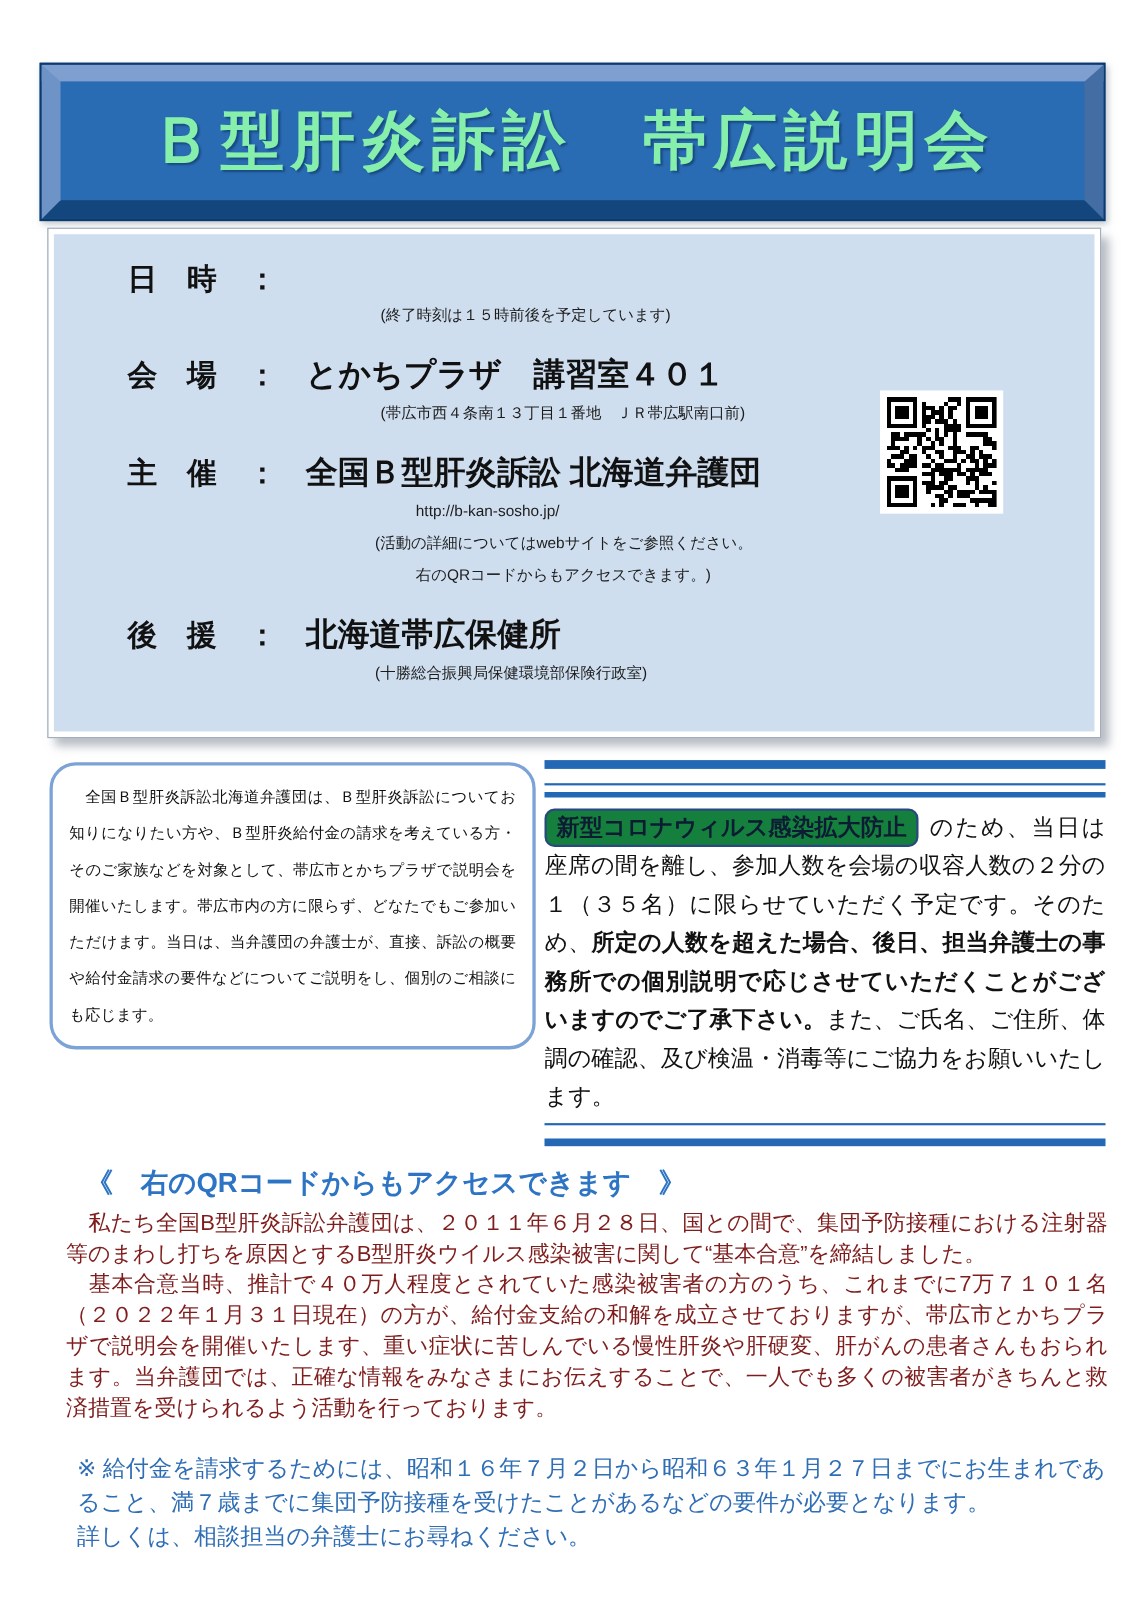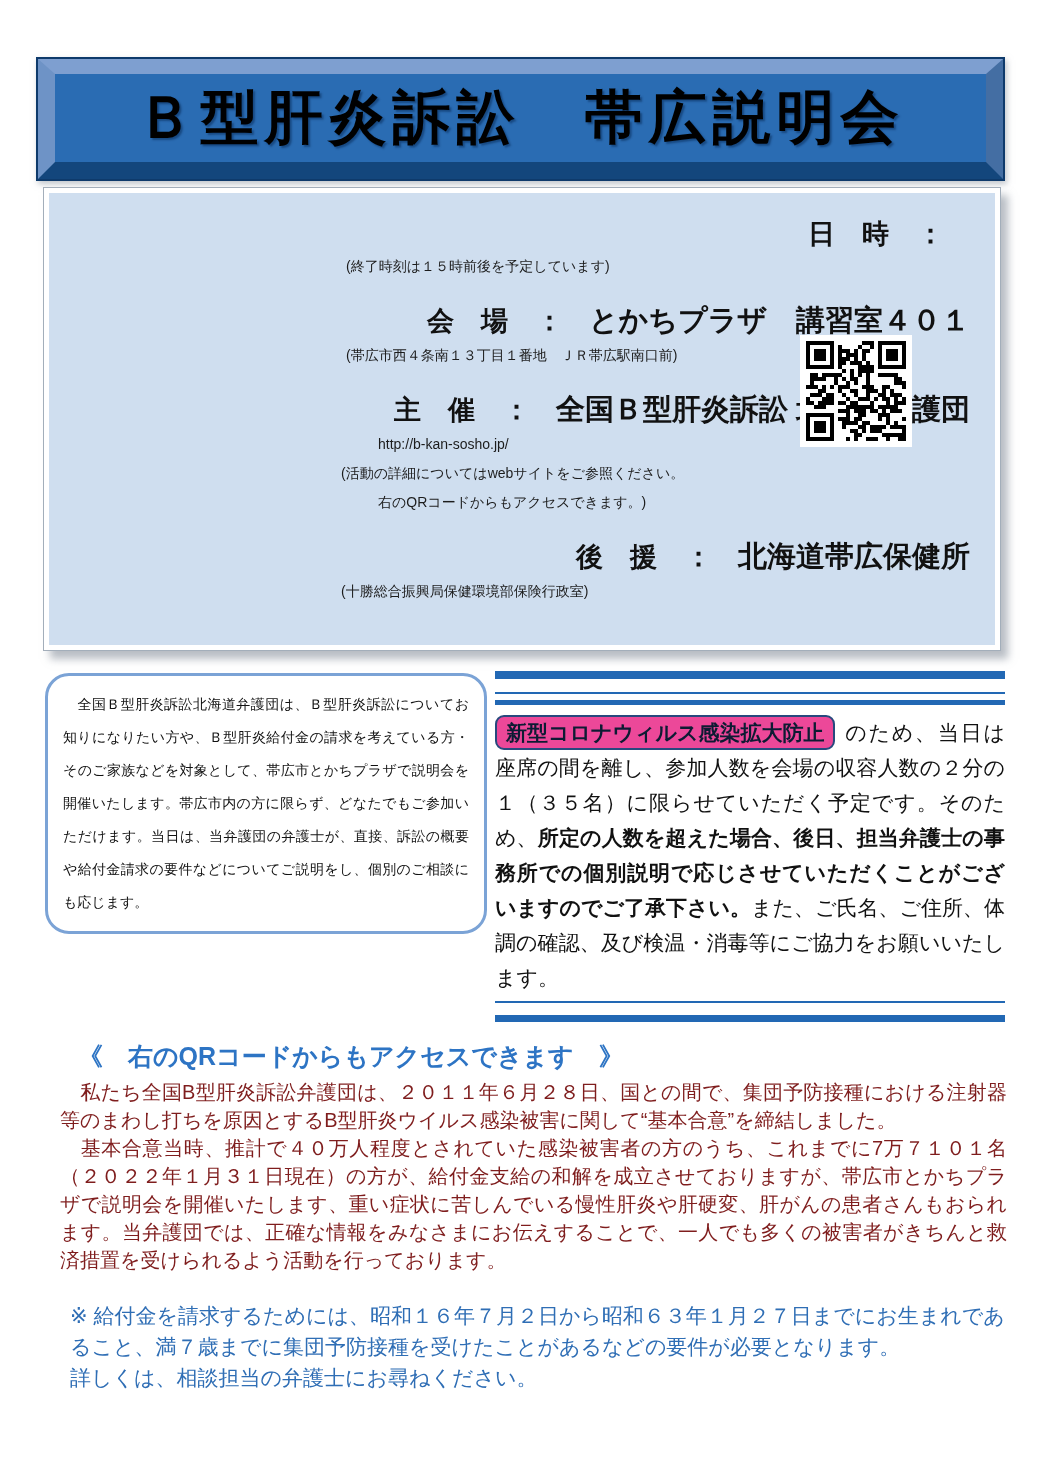--- a/index.html
+++ b/index.html
@@ -20,37 +20,37 @@
   .banner-bevel{
     border-style:solid;
     border-width:15px 17px 17px 17px;
     border-top-color:#7e9fd0;
     border-left-color:#6e93c6;
     border-right-color:#446ea3;
     border-bottom-color:#13467c;
     background:#2a6cb3;
   }
   .banner-text{
-    height:88px;display:flex;align-items:center;justify-content:center;
-    color:#000000;font-size:58px;font-weight:bold;letter-spacing:6px;
+    height:108px;display:flex;align-items:center;justify-content:center;
+    color:#86efac;font-size:58px;font-weight:bold;letter-spacing:6px;
     text-shadow:2px 2px 2px rgba(0,30,70,.45);white-space:nowrap;
   }
 
   
   .info-box{
     position:relative;
     margin:6px 40px 0 43px;
     background:#cfdeef;
     border:1px solid #a3aeba;
     box-shadow:inset 0 0 0 5px #ffffff, 7px 8px 8px rgba(125,135,148,.55);
     padding:28px 30px 24px 72px;
   }
   .irow{margin-bottom:20px;}
   .irow:last-child{margin-bottom:4px;}
-  .irow-main{display:flex;align-items:baseline;white-space:nowrap;justify-content:flex-end;}
+  .irow-main{display:flex;align-items:baseline;white-space:nowrap;}
   .ilabel{font-size:27px;font-weight:bold;color:#111;}
   .icolon{font-size:27px;font-weight:bold;margin:0 26px 0 28px;color:#111;}
   .ivalue{font-size:29px;font-weight:bold;color:#111;}
   .inote{font-size:14px;color:#1c1c1c;line-height:29px;}
   .m230{margin-left:230px;}
   .m225{margin-left:225px;}
   .m260{margin-left:262px;}
   .qr-wrap{
     position:absolute;top:147px;right:88px;
     width:112px;height:112px;background:#ffffff;
@@ -69,21 +69,21 @@
   .right-col{flex:1;min-width:0;}
   .rule-double-top{height:13px;border-top:8px solid #2268b4;border-bottom:2px solid #2268b4;}
   .rule-double-bottom{height:12px;border-top:2px solid #2268b4;border-bottom:7px solid #2268b4;margin-top:6px;}
   .rule-mid{height:5px;background:#2268b4;margin:6px 0 10px 0;}
   .resv{
     text-align:center;color:#3a6fb8;font-weight:bold;font-size:26px;line-height:36px;
     margin:10px 0 6px 0;text-shadow:1px 1px 0 rgba(40,70,130,.25);
   }
   .covid-para{font-size:21px;line-height:35px;color:#111;text-align:justify;}
   .covid-badge{
-    display:inline-block;background:#ec4899;border:2px solid #27497e;border-radius:9px;
+    display:inline-block;background:#15803d;border:2px solid #27497e;border-radius:9px;
     padding:0 9px;font-weight:bold;color:#0d1b33;font-size:21px;line-height:31px;
     margin-right:8px;vertical-align:baseline;
   }
   .covid-bold{font-weight:bold;}
 
   
   .torikumi{margin:18px 34px 0 60px;}
   .torikumi-heading{
     color:#2d74c4;font-weight:bold;font-size:25px;line-height:32px;margin:0 0 6px 18px;
   }

